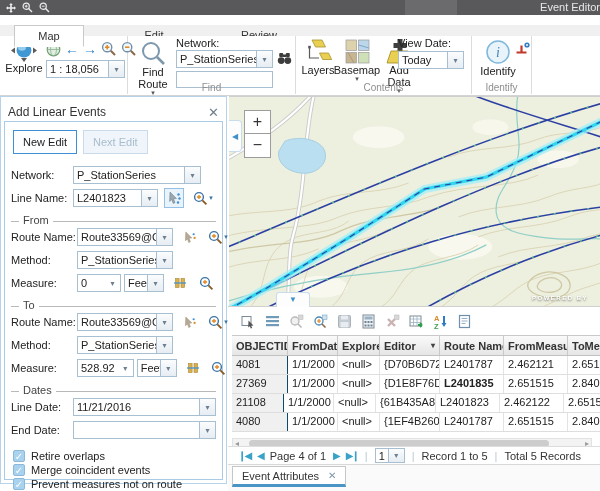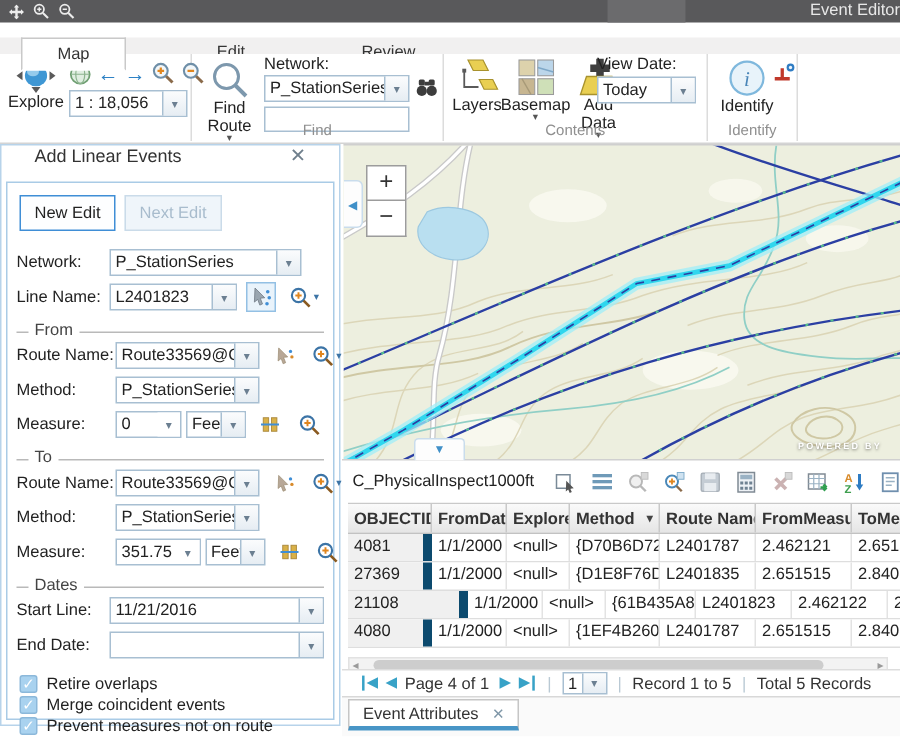--- a/index.html
+++ b/index.html
@@ -21,21 +21,21 @@
   .bigbtn{position:absolute;display:flex;flex-direction:column;align-items:center;color:#222;text-align:center;line-height:12px;cursor:default}
   .caret{font-size:7px;color:#555;line-height:6px}
   .combo{display:flex;height:18px;border:1px solid #a8bfd2;background:#fff;box-sizing:border-box}
   .combo .cv{flex:1;padding:2px 3px;white-space:nowrap;overflow:hidden;color:#222}
   .combo .cdd{width:15px;border-left:1px solid #a8bfd2;background:linear-gradient(#fbfcfd,#e6edf3);
               color:#6b7f91;font-size:8px;display:flex;align-items:center;justify-content:center}
   .navrow{position:absolute;left:46px;top:5px;display:flex;gap:4px;align-items:center}
   .bluearrow{color:#2e82c5;font-size:14px;font-weight:bold;line-height:14px}
   
   .panel{position:absolute;left:0;top:96px;width:227px;height:388px;background:#fff;border:1px solid #b7d3ea;box-sizing:border-box}
-  .phead{height:22px;display:flex;align-items:flex-start;padding:0 22px;font-size:12px;color:#333}
+  .phead{height:22px;display:flex;align-items:flex-end;padding:0 7px;font-size:12px;color:#333}
   .phead .px{margin-left:auto;color:#6f7f8c;font-size:13px;line-height:13px;cursor:default}
   .pbody{position:absolute;left:3px;right:3px;top:24px;bottom:3px;border:1px solid #a9cbe6;padding:6px 6px 0 6px;box-sizing:border-box}
   .btnrow{display:flex;margin:2px 0 10px 2px}
   .btn-newedit{height:22px;padding:0 9px;border:1px solid #3f8ed6;background:#fdfeff;font-size:11px;color:#222;display:flex;align-items:center}
   .btn-nextedit{height:22px;padding:0 9px;border:1px solid #cadbe9;background:#eff5fa;font-size:11px;color:#a8bccd;margin-left:6px;display:flex;align-items:center}
   .frow{display:flex;align-items:center;height:22px;margin-top:1px}
   .frow .lab{width:62px;flex:none;color:#222}
   .tbtn{width:20px;height:20px;margin-left:6px;display:flex;align-items:center;justify-content:center;flex:none}
   .tbtn.boxed{border:1px solid #93c0e4;background:#e9f3fb;box-sizing:border-box}
   .magdd{font-size:7px;color:#3c74a6;margin-left:1px}
@@ -61,21 +61,21 @@
   .ttoolbar{position:absolute;left:0;top:0;right:0;height:28px;display:flex;align-items:center;padding-left:7px}
   .ttitle{color:#222;margin-right:8px;white-space:nowrap}
   .ticon{width:21px;height:18px;display:flex;align-items:center;justify-content:center;margin-left:3px;flex:none}
   .grid{position:absolute;left:4px;top:28px;width:368px;height:102px;overflow:hidden}
   .ghead{display:flex;height:21px;background:linear-gradient(#fafafa,#e5e5e5);border-top:1px solid #c9c9c9;border-bottom:1px solid #c2c2c2;
          font-weight:bold;color:#333;box-sizing:border-box}
   .gh{border-right:1px solid #c9c9c9;padding:0 4px;box-sizing:border-box;white-space:nowrap;overflow:hidden;flex:none;display:flex;align-items:center}
   .sortc{margin-left:auto;font-size:8px;color:#444;padding-left:8px}
   .gr{display:flex;height:19px;border-bottom:1px solid #dedede;background:#fff;box-sizing:border-box}
   .gc{border-right:1px solid #e3e3e3;padding:2px 4px;box-sizing:border-box;white-space:nowrap;overflow:hidden;flex:none}
-  .gc.first{background:#f0f0f0;border-right:6px solid #0c4a6e}
+  .gc.first{background:#f0f0f0;border-right:1px solid #0c4a6e}
   .hscroll{position:absolute;left:4px;top:131px;width:360px;height:11px;background:#f3f3f3;border:1px solid #e2e2e2;box-sizing:border-box}
   .hthumb{position:absolute;left:16px;top:1px;bottom:1px;width:300px;background:#cdcdcd;border-radius:4px}
   .harrow{position:absolute;top:0;font-size:8px;color:#9a9a9a;line-height:10px}
   .pager{position:absolute;left:0;right:0;bottom:0;height:17px;border-top:1px solid #ddd;display:flex;align-items:center;
          padding-left:10px;gap:7px;color:#333;background:#fff}
   .parrow{color:#38a2c7;font-size:10px;line-height:10px;letter-spacing:-2px}
   .psep{color:#b9c9d4}
   .pgcombo{width:30px;height:15px}
   .pgcombo .cv{padding:1px 3px}
   
@@ -362,21 +362,21 @@
       <div class="frow">
         <span class="lab" style="width:66px">Method:</span>
         <div class="combo" style="width:96px">
           <span class="cv">P_StationSeries</span>
           <span class="cdd">▾</span>
         </div>
       </div>
       <div class="frow">
         <span class="lab" style="width:66px">Measure:</span>
         <div class="combo" style="width:62px">
-          <span class="cv">351.75</span>
+          <span class="cv">528.92</span>
           <span class="cdd" style="border-left:none;background:#fff">▾</span>
         </div>
         <div class="combo" style="width:40px;margin-left:3px">
           <span class="cv">Feet</span>
           <span class="cdd">▾</span>
         </div>
         <span class="tbtn">
           <svg width="14" height="14" viewBox="0 0 14 14">
               <rect x="2.5" y="2.5" width="3.6" height="9" fill="#d9b148" stroke="#a8863a" stroke-width="0.6"></rect>
               <rect x="8" y="2.5" width="3.6" height="9" fill="#d9b148" stroke="#a8863a" stroke-width="0.6"></rect>
@@ -389,21 +389,21 @@
               <path d="M9.4 9.4 L13.4 13.4" stroke="#8a5a20" stroke-width="1.8"></path>
               <path d="M6 3.9 V8.1 M3.9 6 H8.1" stroke="#e0861f" stroke-width="1.3"></path>
             </svg>
         </span>
       </div>
     </div>
 
     <div class="fs">
       <span class="leg">Dates</span>
       <div class="frow">
-        <span class="lab">Start Line:</span>
+        <span class="lab">Line Date:</span>
         <div class="combo" style="flex:1">
           <span class="cv">11/21/2016</span>
           <span class="cdd">▾</span>
         </div>
       </div>
       <div class="frow">
         <span class="lab">End Date:</span>
         <div class="combo" style="flex:1">
           <span class="cv"></span>
           <span class="cdd">▾</span>
@@ -502,21 +502,20 @@
       <span>◀</span>
     </div>
   <div class="collapse-bottom"><span>▼</span></div>
   <div class="esri">
     <div class="pb">POWERED BY</div>
   </div>
 </div>
 
 <div class="tpanel">
   <div class="ttoolbar">
-    <span class="ttitle">C_PhysicalInspect1000ft</span>
     <span class="ticon">
         <svg width="15" height="15" viewBox="0 0 15 15">
           <rect x="1" y="2.5" width="9" height="9" fill="#fff" stroke="#7a8a98"></rect>
           <path d="M7.5 6.5 L12.5 11.5 L10.2 11.8 L11.2 14 L9.8 14.6 L8.8 12.3 L7.2 13.6 Z" fill="#555"></path>
         </svg>
       </span>
     <span class="ticon">
         <svg width="15" height="15" viewBox="0 0 15 15">
           <rect x="1" y="2" width="13" height="2.2" fill="#6f9ab8"></rect>
           <rect x="1" y="6" width="13" height="2.2" fill="#6f9ab8"></rect>
@@ -594,21 +593,21 @@
         <div class="gh" style="width: 56px;">
           <span>OBJECTID</span>
         </div>
         <div class="gh" style="width: 50px;">
           <span>FromDate</span>
         </div>
         <div class="gh" style="width: 42px;">
           <span>Explore</span>
         </div>
         <div class="gh" style="width: 60px;">
-          <span>Method</span>
+          <span>Editor</span>
           <span class="sortc">▾</span>
         </div>
         <div class="gh" style="width: 64px;">
           <span>Route Name</span>
         </div>
         <div class="gh" style="width: 64px;">
           <span>FromMeasure</span>
         </div>
         <div class="gh" style="width: 60px;">
           <span>ToMeasure</span>
@@ -622,26 +621,26 @@
           <div class="gc" style="width: 60px;">{D70B6D72-3</div>
           <div class="gc" style="width: 64px;">L2401787</div>
           <div class="gc" style="width: 64px;">2.462121</div>
           <div class="gc" style="width: 60px;">2.6515</div>
         </div>
         <div class="gr">
           <div class="gc first" style="width: 56px;">27369</div>
           <div class="gc" style="width: 50px;">1/1/2000</div>
           <div class="gc" style="width: 42px;">&lt;null&gt;</div>
           <div class="gc" style="width: 60px;">{D1E8F76D-F</div>
-          <div class="gc" style="width: 64px;">L2401835</div>
+          <div class="gc" style="width: 64px; font-weight: bold;">L2401835</div>
           <div class="gc" style="width: 64px;">2.651515</div>
           <div class="gc" style="width: 60px;">2.8409</div>
         </div>
         <div class="gr">
-          <div class="gc first" style="width: 80px;">21108</div>
+          <div class="gc first" style="width: 52px;">21108</div>
           <div class="gc" style="width: 50px;">1/1/2000</div>
           <div class="gc" style="width: 42px;">&lt;null&gt;</div>
           <div class="gc" style="width: 60px;">{61B435A8-32</div>
           <div class="gc" style="width: 64px;">L2401823</div>
           <div class="gc" style="width: 64px;">2.462122</div>
           <div class="gc" style="width: 60px;">2.6515</div>
         </div>
         <div class="gr">
           <div class="gc first" style="width: 56px;">4080</div>
           <div class="gc" style="width: 50px;">1/1/2000</div>

